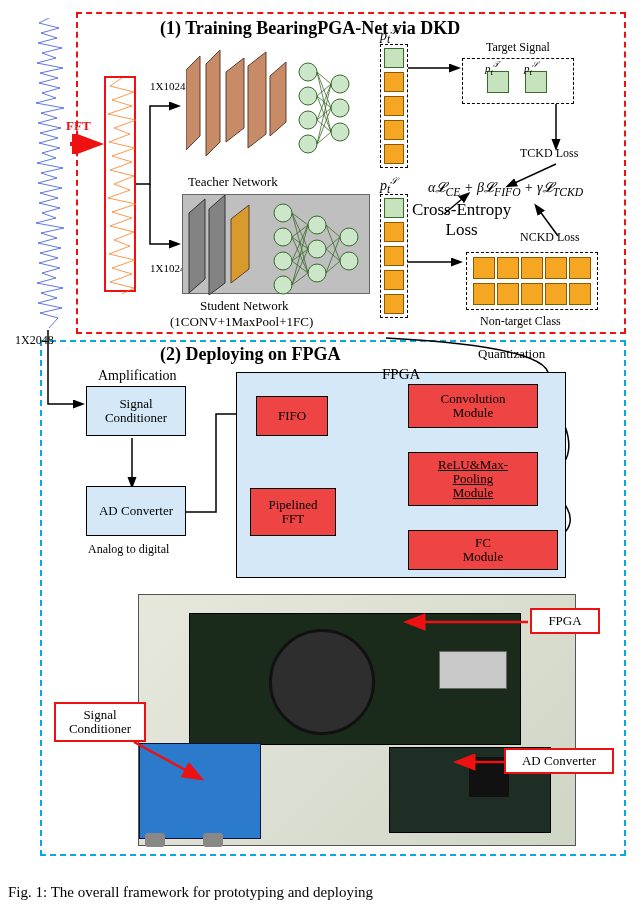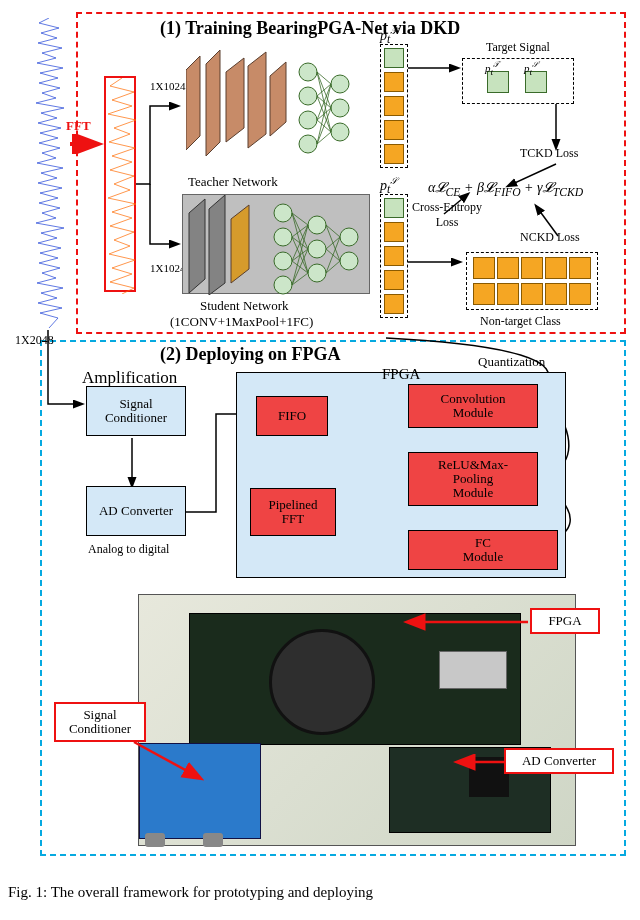--- a/index.html
+++ b/index.html
@@ -216,21 +216,21 @@
 
   <div class="box dashed-black" style="left:370px; top:186px; width:28px; height:124px;">
     <div class="box green-fill" style="left:3px; top:3px; width:20px; height:20px; border:1px solid #3a6b2a;"></div>
     <div class="box orange-fill" style="left:3px; top:27px; width:20px; height:20px; border:1px solid #8a5a00;"></div>
     <div class="box orange-fill" style="left:3px; top:51px; width:20px; height:20px; border:1px solid #8a5a00;"></div>
     <div class="box orange-fill" style="left:3px; top:75px; width:20px; height:20px; border:1px solid #8a5a00;"></div>
     <div class="box orange-fill" style="left:3px; top:99px; width:20px; height:20px; border:1px solid #8a5a00;"></div>
   </div>
   <div class="label" style="left:370px; top:168px; font-style:italic; font-size:14px;">p<sub>t</sub><sup style="font-size:9px;">𝒮</sup></div>
 
-  <div class="label serif" style="left:402px; top:192px; font-size:12px; white-space:pre-line; text-align:center;">Cross-Entropy
+  <div class="label serif" style="left:402px; top:192px; font-size:17px; white-space:pre-line; text-align:center;">Cross-Entropy
 Loss</div>
 
   <svg style="left:398px; top:30px;" width="220" height:="300" height="300">
     <defs>
         <marker id="ah2" markerWidth="8" markerHeight="8" refX="6" refY="3" orient="auto">
           <path d="M0,0 L0,6 L8,3 z" fill="#000"></path>
         </marker>
       </defs>
 
     <path d="M0,30 L50,30" stroke="#000" stroke-width="1.5" fill="none" marker-end="url(#ah2)"></path>
@@ -300,42 +300,42 @@
 
     <path d="M424,102 L424,122" stroke="#000" stroke-width="1.5" fill="none" marker-end="url(#ah3)"></path>
 
     <path d="M424,180 L424,200" stroke="#000" stroke-width="1.5" fill="none" marker-end="url(#ah3)"></path>
 
     <path d="M340,10 Q530,20 498,58" stroke="#000" stroke-width="1.5" fill="none" marker-end="url(#ah3)"></path>
     <path d="M510,80 Q540,130 500,150" stroke="#000" stroke-width="1.5" fill="none" marker-end="url(#ah3)"></path>
     <path d="M514,170 Q540,200 500,216" stroke="#000" stroke-width="1.5" fill="none" marker-end="url(#ah3)"></path>
   </svg>
 
-  <div class="label serif" style="left:72px; top:360px; font-size:17px;">Amplification</div>
+  <div class="label serif" style="left:88px; top:360px; font-size:14px;">Amplification</div>
 
   <div class="box solid-black ltblue-fill center-text" style="left:76px; top:378px; width:100px; height:50px; font-size:13px;">Signal
 Conditioner</div>
 
   <div class="box solid-black ltblue-fill center-text" style="left:76px; top:478px; width:100px; height:50px; font-size:13px;">AD
 Converter</div>
   <div class="label serif" style="left:78px; top:534px; font-size:12px;">Analog to digital</div>
 
   <div class="box solid-black ltblue-fill" style="left:226px; top:364px; width:330px; height:206px;"></div>
   <div class="label serif" style="left:372px; top:358px; font-size:15px;">FPGA</div>
-  <div class="label serif" style="left:468px; top:346px; font-size:13px;">Quantization</div>
+  <div class="label serif" style="left:468px; top:338px; font-size:13px;">Quantization</div>
 
   <div class="box solid-black yellow-fill center-text" style="left:246px; top:388px; width:72px; height:40px; font-size:13px;">FIFO</div>
 
   <div class="box solid-black yellow-fill center-text" style="left:240px; top:480px; width:86px; height:48px; font-size:13px; white-space:pre-line;">Pipelined
 FFT</div>
 
   <div class="box solid-black yellow-fill center-text" style="left:398px; top:376px; width:130px; height:44px; font-size:13px; white-space:pre-line;">Convolution
 Module</div>
 
-  <div class="box solid-black yellow-fill center-text" style="left:398px; top:444px; width:130px; height:54px; font-size:13px; white-space:pre-line;">ReLU&amp;Max-
+  <div class="box solid-black yellow-fill center-text" style="left:398px; top:444px; width:130px; height:54px; font-size:13px; white-space:pre-line;text-decoration:underline;">ReLU&amp;Max-
 Pooling
 Module</div>
 
   <div class="box solid-black yellow-fill center-text" style="left:398px; top:522px; width:150px; height:40px; font-size:13px; white-space:pre-line;">FC
 Module</div>
 
   <div class="photo" style="left:128px; top:586px; width:436px; height:250px;">
 
     <div class="photo-inner" style="left:50px; top:18px; width:330px; height:130px; background:#1a2b1c; border:1px solid #000;"></div>
 

